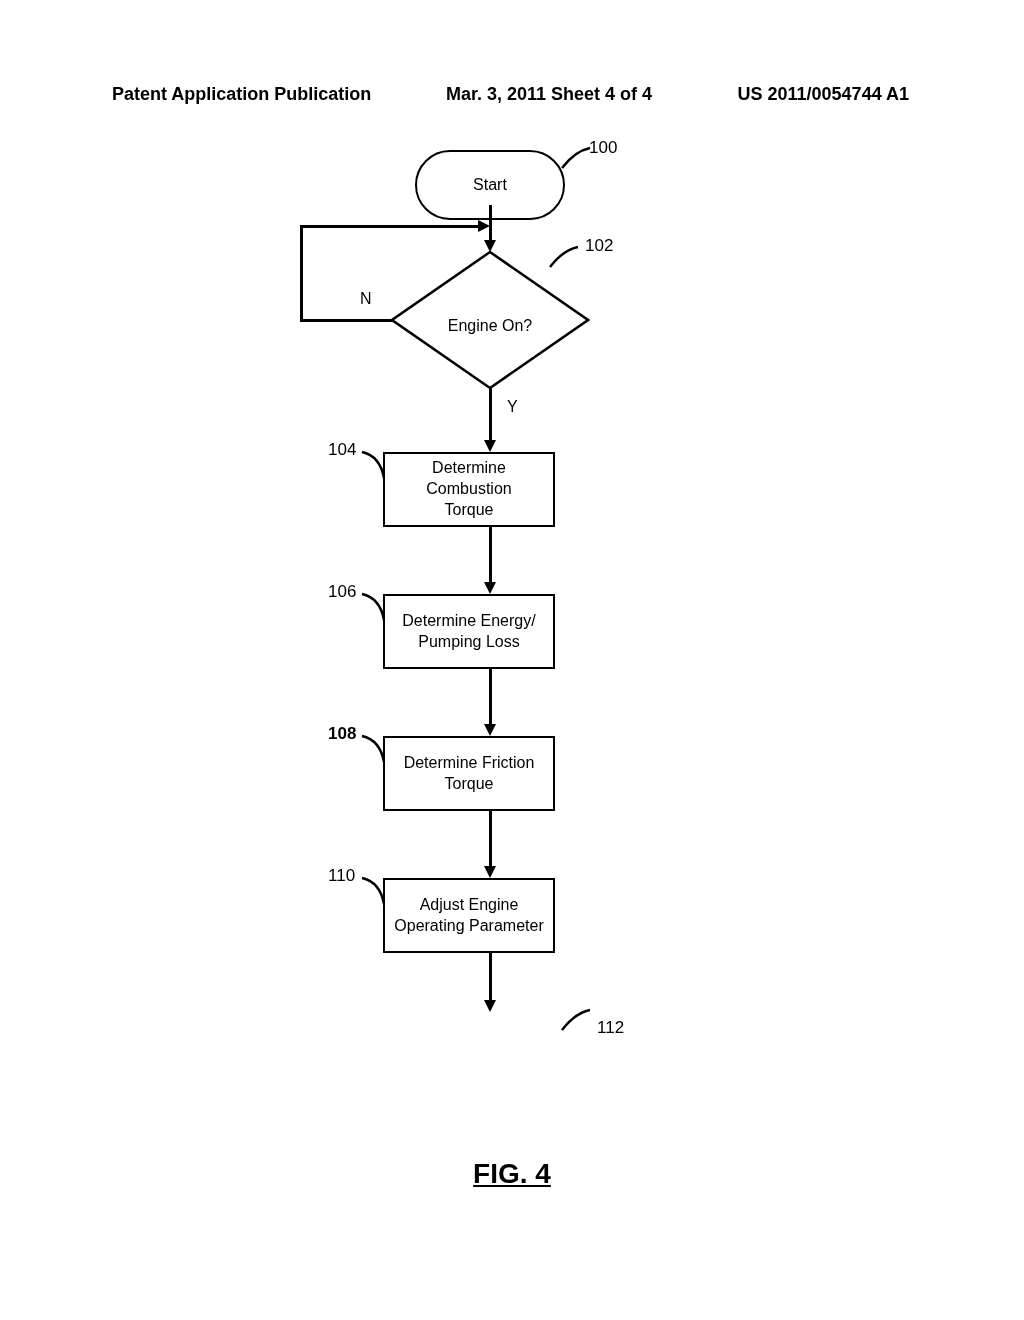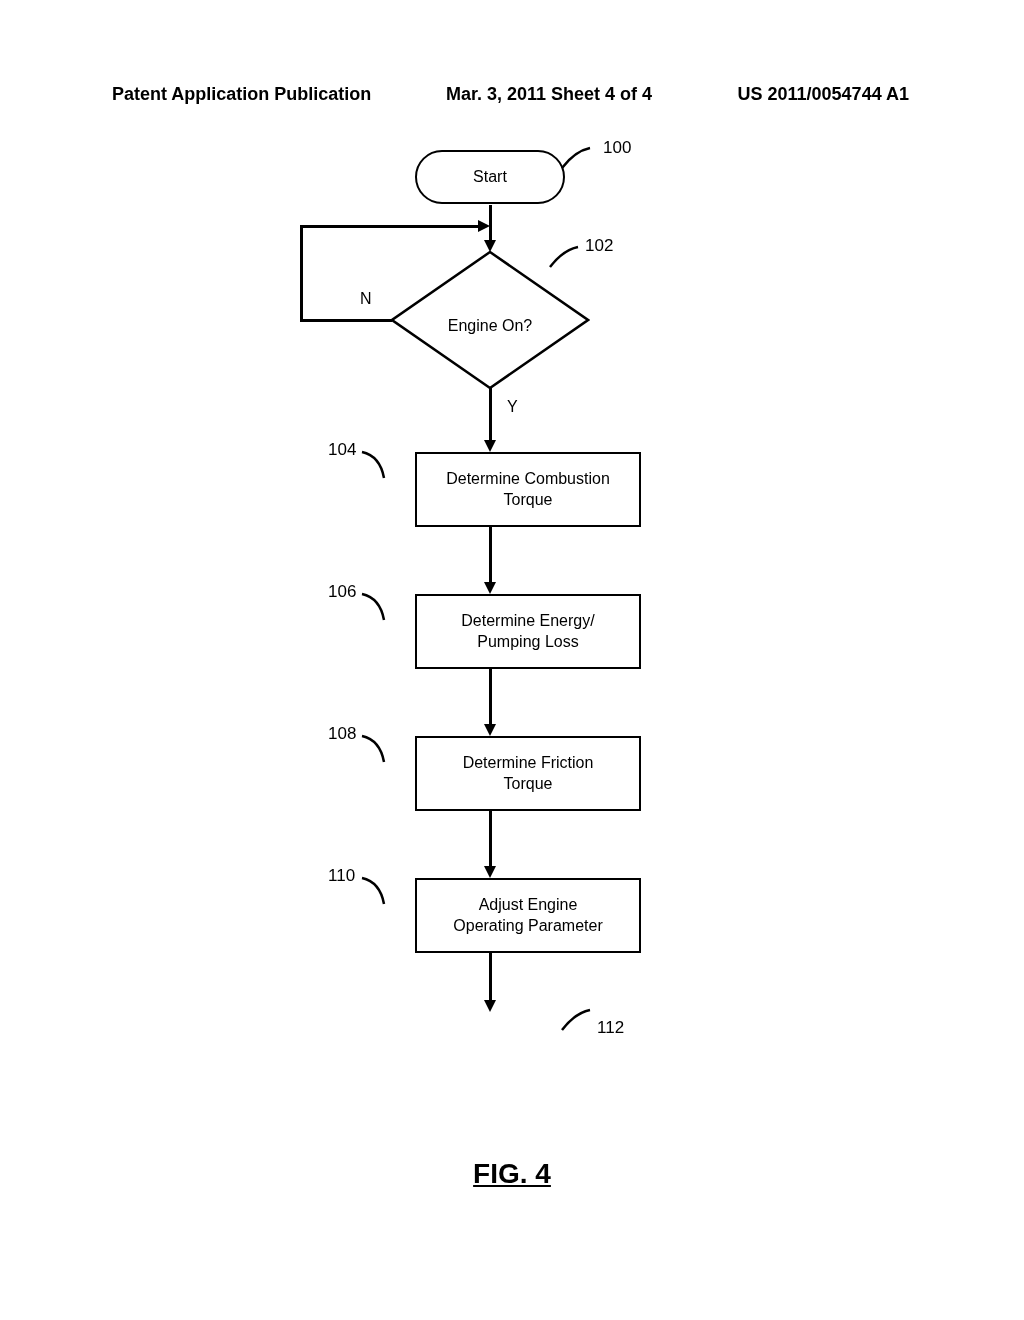--- a/index.html
+++ b/index.html
@@ -40,26 +40,25 @@
       align-items: center;
       justify-content: center;
       text-align: center;
       font-size: 16px;
       line-height: 1.3;
       padding: 4px;
     }
     .terminator {
       border-radius: 50px;
       width: 150px;
-      height: 54px;
+      height: 70px;
     }
     .process {
-      width: 226px;
+      width: 172px;
       height: 75px;
-      margin-left: 32px;
     }
     .decision {
       width: 200px;
       height: 140px;
       border: none;
       background: transparent;
     }
     .decision svg {
       position: absolute;
       top: 0;
@@ -122,21 +121,21 @@
 </div>
 
 <div class="flowchart">
 
   <div class="node terminator" style="top:10px; left:155px;">
     <span>Start</span>
   </div>
   <svg class="curve-leader" style="top:6px; left:300px; width:40px; height:30px;">
     <path d="M 2 22 Q 15 5 30 2" stroke="black" stroke-width="2.5" fill="none"></path>
   </svg>
-  <span class="ref-label" style="top:-2px; left:343px;">100</span>
+  <span class="ref-label" style="top:-2px; left:329px;">100</span>
 
   <div class="arrow-line" style="top:65px; left:229px; width:2.5px; height:40px;"></div>
   <div class="arrowhead arrowhead-down" style="top:100px; left:224px;"></div>
 
   <div class="node decision" style="top:110px; left:130px;">
     <svg viewBox="0 0 200 140">
       <polygon points="100,2 198,70 100,138 2,70" fill="white" stroke="black" stroke-width="2.5"></polygon>
     </svg>
     <span class="decision-text">Engine On?</span>
   </div>
@@ -179,21 +178,21 @@
   <div class="arrow-line" style="top:529px; left:229px; width:2.5px; height:58px;"></div>
   <div class="arrowhead arrowhead-down" style="top:584px; left:224px;"></div>
 
   <div class="node process" style="top:596px; left:123px;">
     <span style="white-space:pre-line;">Determine Friction
 Torque</span>
   </div>
   <svg class="curve-leader" style="top:594px; left:100px; width:30px; height:32px;">
     <path d="M 2 2 Q 20 6 24 28" stroke="black" stroke-width="2.5" fill="none"></path>
   </svg>
-  <span class="ref-label" style="top:584px; left:68px;">108</span>
+  <span class="ref-label" style="top:584px; left:68px;font-weight:bold;">108</span>
 
   <div class="arrow-line" style="top:671px; left:229px; width:2.5px; height:58px;"></div>
   <div class="arrowhead arrowhead-down" style="top:726px; left:224px;"></div>
 
   <div class="node process" style="top:738px; left:123px;">
     <span style="white-space:pre-line;">Adjust Engine
 Operating Parameter</span>
   </div>
   <svg class="curve-leader" style="top:736px; left:100px; width:30px; height:32px;">
     <path d="M 2 2 Q 20 6 24 28" stroke="black" stroke-width="2.5" fill="none"></path>

